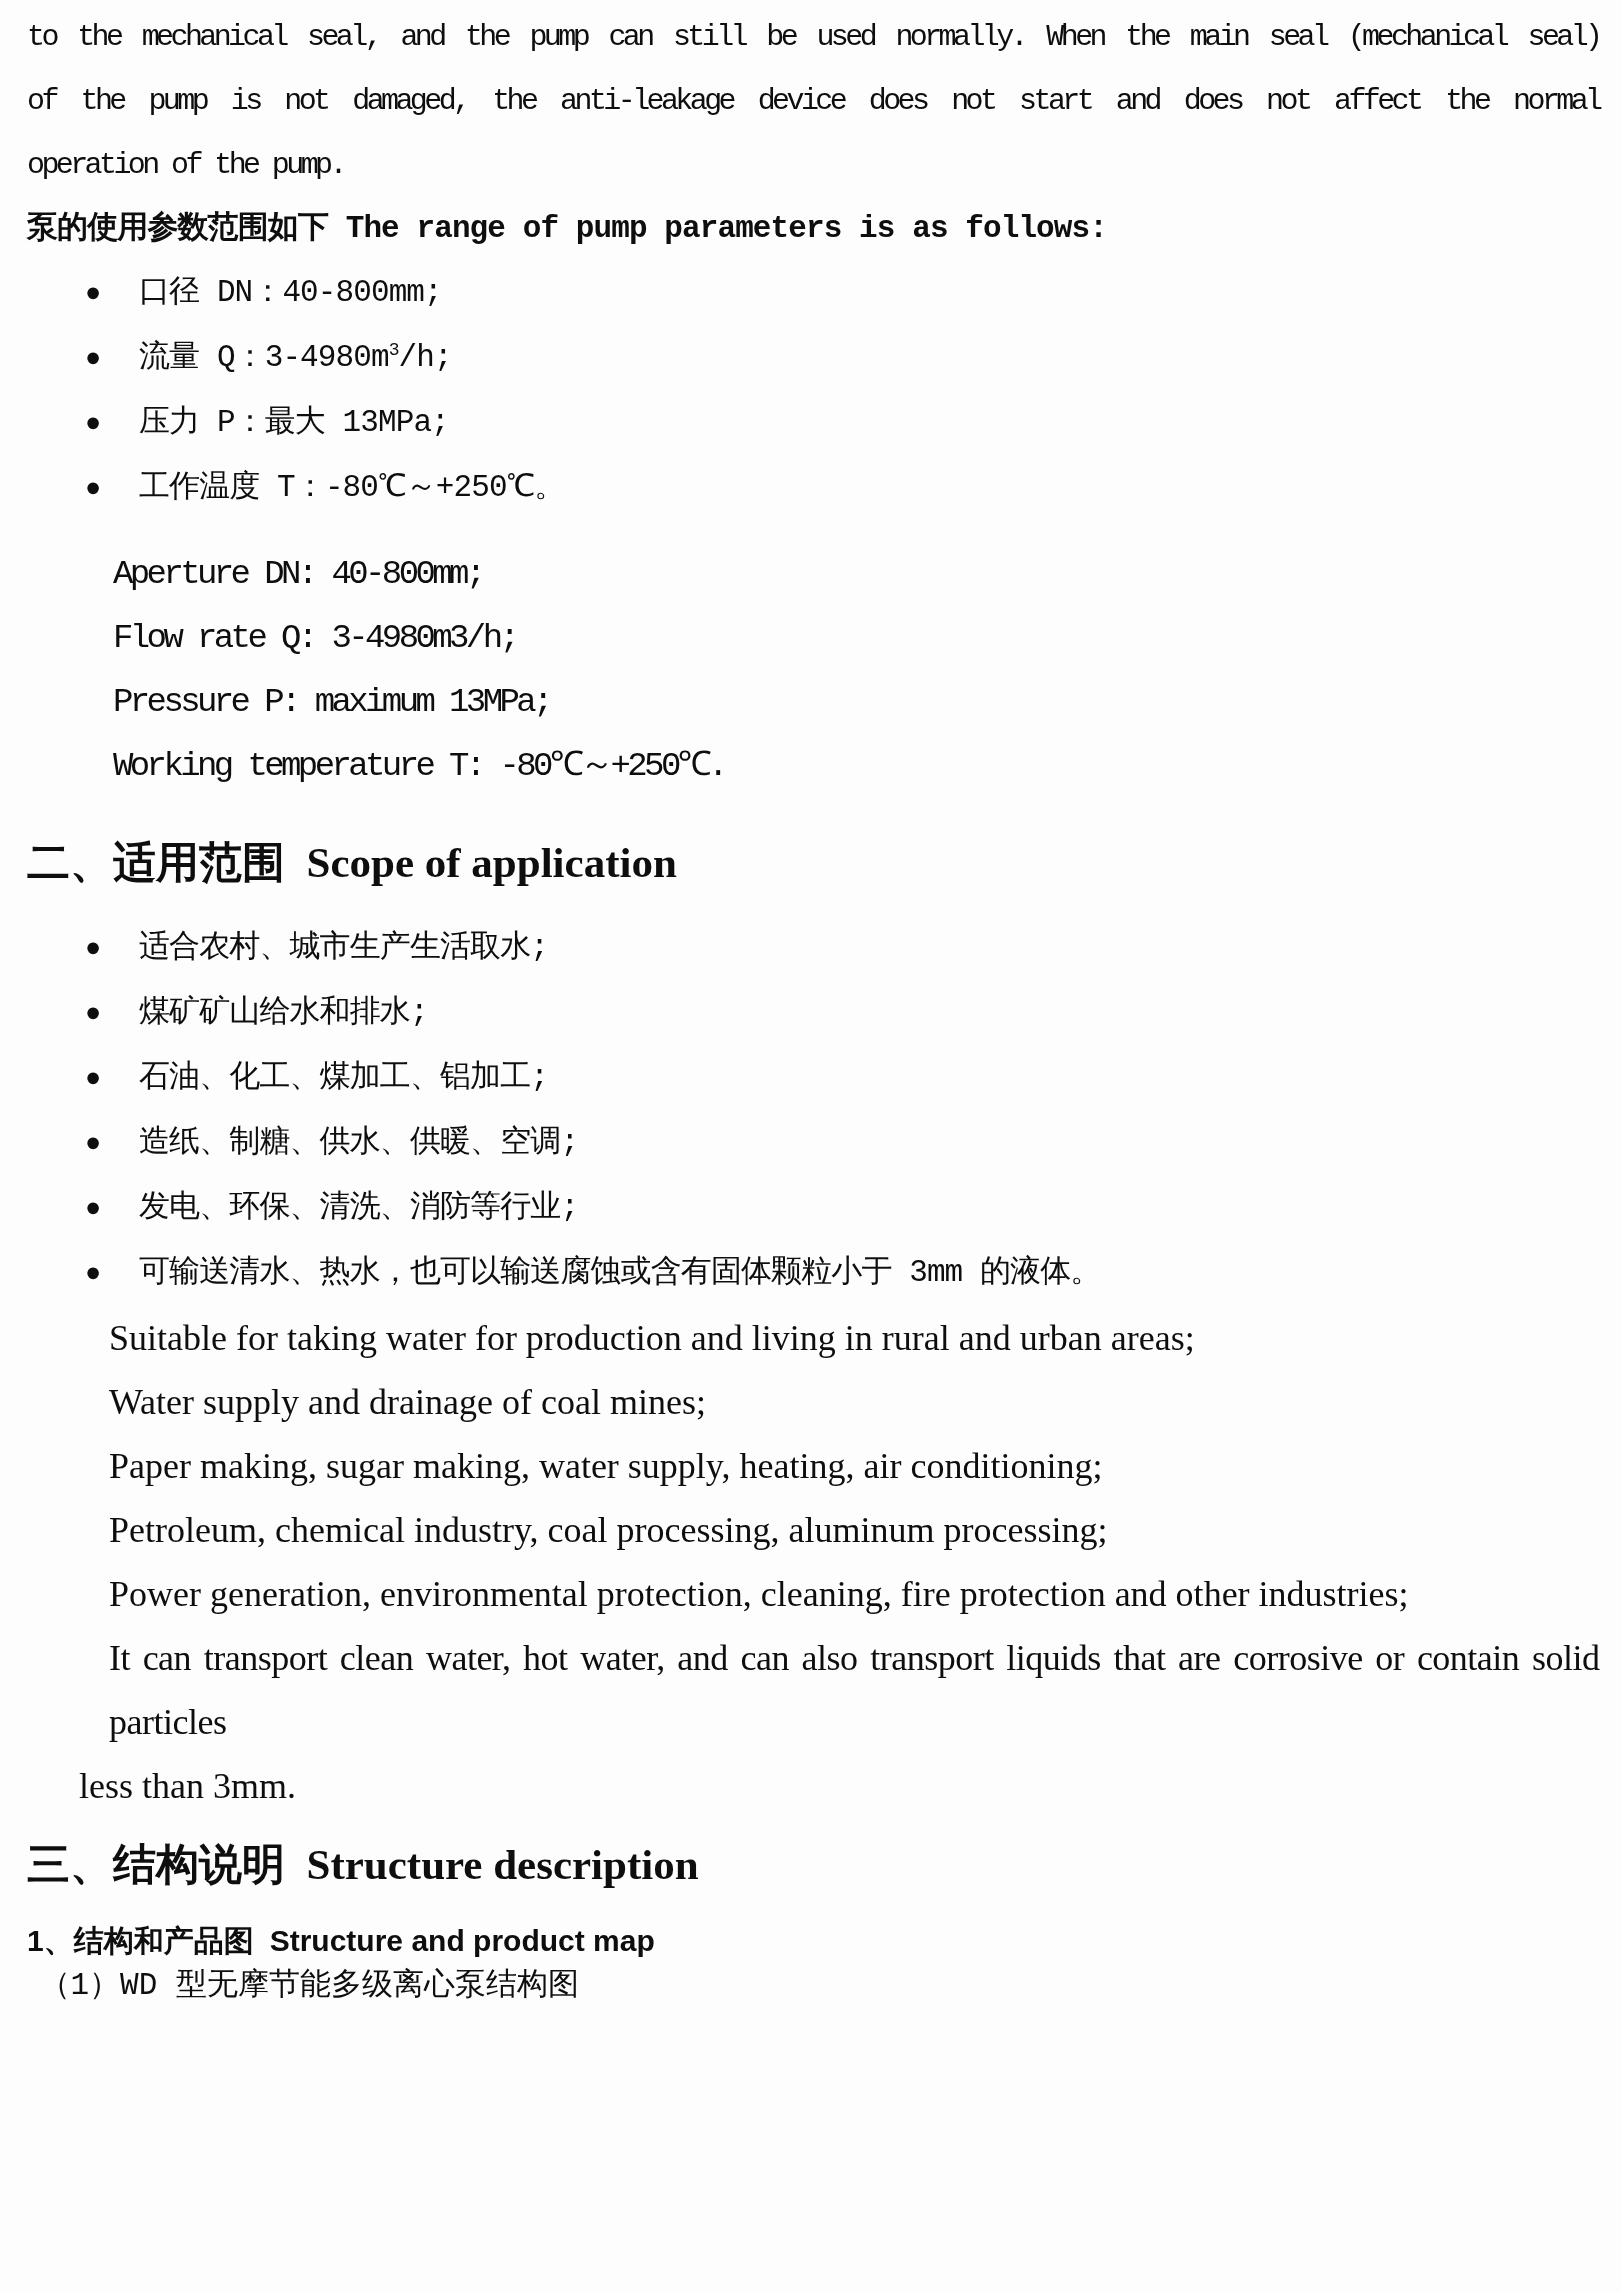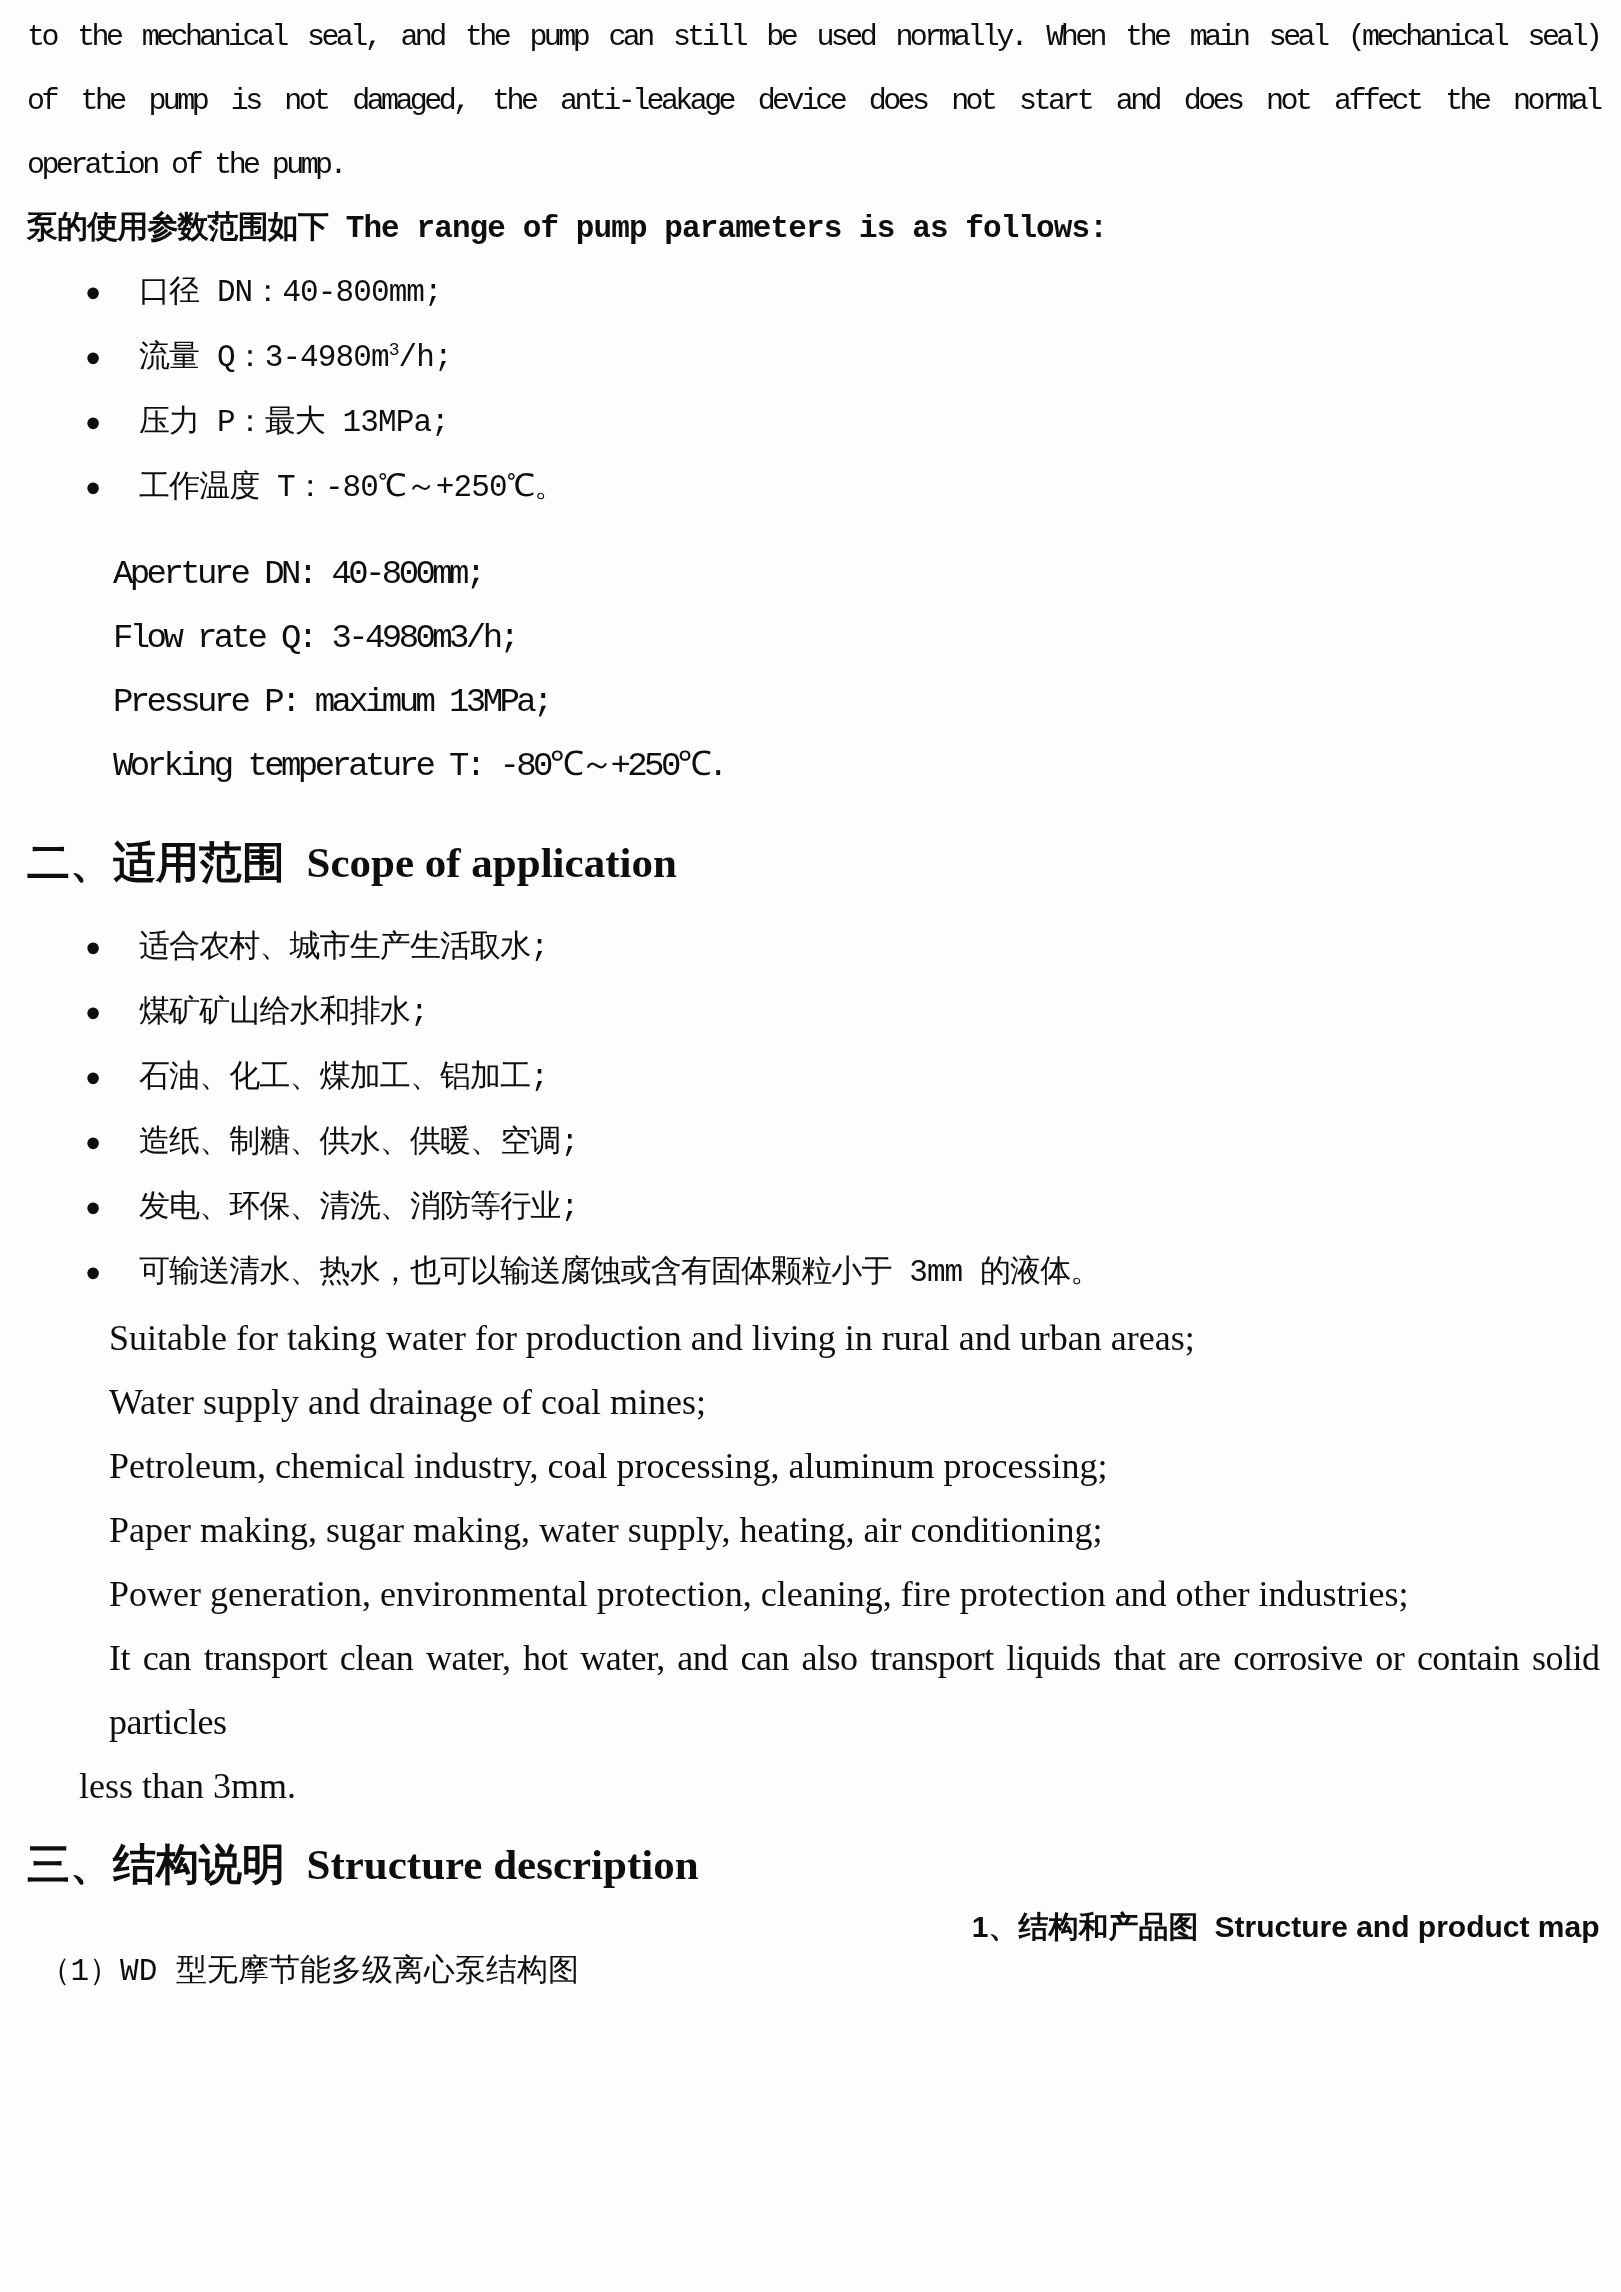--- a/index.html
+++ b/index.html
@@ -105,26 +105,25 @@
     white-space: normal;
     letter-spacing: -0.5px;
     text-align: justify;
     text-align-last: justify;
   }
   .eng-serif .line.outdent {
     padding-left: 0;
   }
   
   .h-sub {
-    margin-top: 7px;
+    margin-top: 21px;
     font-weight: bold;
     font-size: 30px;
     line-height: 45px;
     white-space: nowrap;
-    text-align: right;
   }
   .h-sub .en { margin-left: 16px; }
   .caption {
     font-size: 31px;
     line-height: 45px;
     padding-left: 12.5px;
     white-space: nowrap;
   }
 </style>
 </head>
@@ -183,22 +182,22 @@
       <span class="marker">●</span><span>发电、环保、清洗、消防等行业;</span>
     </div>
     <div class="mono li">
       <span class="marker">●</span><span>可输送清水、热水，也可以输送腐蚀或含有固体颗粒小于 3mm 的液体。</span>
     </div>
   </div>
 
   <div class="eng-serif">
     <div class="serif line">Suitable for taking water for production and living in rural and urban areas;</div>
     <div class="serif line">Water supply and drainage of coal mines;</div>
+    <div class="serif line">Paper making, sugar making, water supply, heating, air conditioning;</div>
     <div class="serif line">Petroleum, chemical industry, coal processing, aluminum processing;</div>
-    <div class="serif line">Paper making, sugar making, water supply, heating, air conditioning;</div>
     <div class="serif line">Power generation, environmental protection, cleaning, fire protection and other industries;</div>
     <div class="serif line stretch">It can transport clean water, hot water, and can also transport liquids that are corrosive or contain solid particles</div>
     <div class="serif line outdent">less than 3mm.</div>
   </div>
 
   <div class="serif h2 h3-structure">
     <span class="cn">三、结构说明</span><span class="en">Structure description</span>
   </div>
 
   <div class="sans h-sub">

